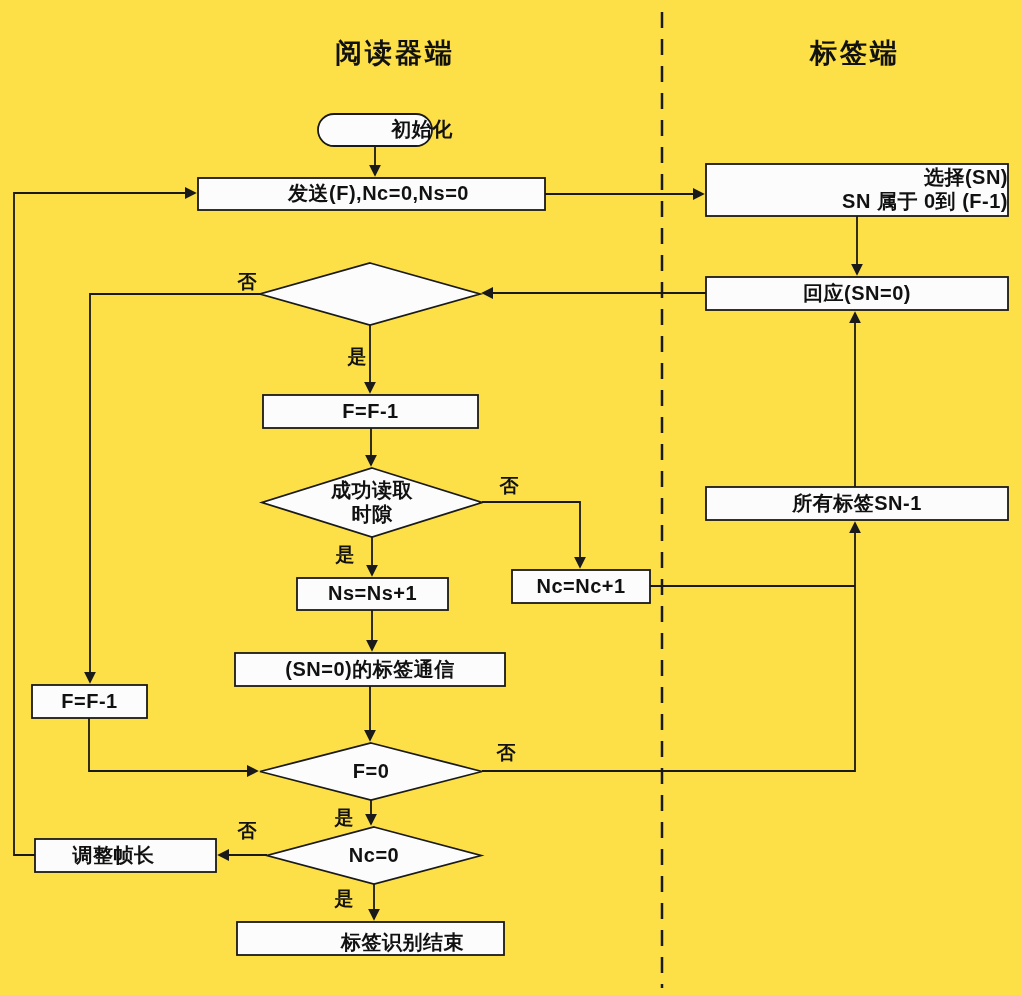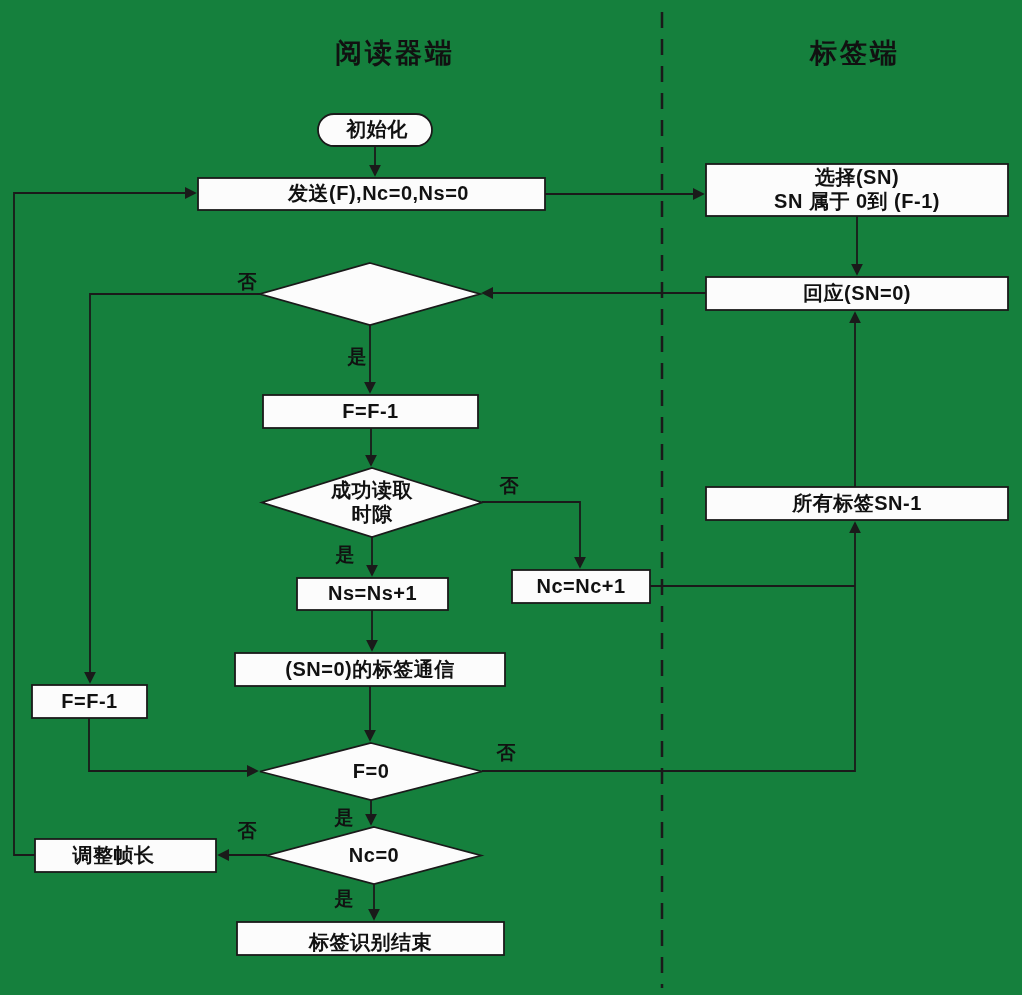--- a/index.html
+++ b/index.html
@@ -1,19 +1,19 @@
 <!DOCTYPE html>
 <html><head>
 <meta charset="utf-8">
 <style>
   html,body { margin:0; padding:0; background:#ffffff; }
   .canvas {
     position:relative;
     width:1022px; height:995px;
-    background:#15803d;
+    background:#fde047;
     font-family:"Liberation Sans", sans-serif;
     overflow:hidden;
     color:#111;
   }
   svg.layer { position:absolute; left:0; top:0; }
   .lbl {
     position:absolute;
     display:flex; flex-direction:column;
     align-items:center; justify-content:center;
     text-align:center;
@@ -88,21 +88,21 @@
     </g>
   </svg>
 
   <div class="lbl header" style="left:265px; top:36px; width:260px; height:36px;">
     <span>阅读器端</span>
   </div>
   <div class="lbl header" style="left:775px; top:36px; width:160px; height:36px;text-align:center;">
     <span>标签端</span>
   </div>
 
-  <div class="lbl node" style="left:318px; top:114px; width:118px; height:32px;">
+  <div class="lbl node" style="left:318px; top:114px; width:118px; height:32px;padding-left:45px;">
     <span>初始化</span>
   </div>
 
   <div class="lbl node" style="left:198px; top:178px; width:347px; height:32px;padding-left:7px;">
     <span>发送(F),Nc=0,Ns=0</span>
   </div>
 
 
   <div class="lbl node" style="left:263px; top:395px; width:215px; height:33px;">
     <span>F=F-1</span>
@@ -134,25 +134,25 @@
   </div>
 
   <div class="lbl node" style="left:267px; top:827px; width:214px; height:57px;">
     <span>Nc=0</span>
   </div>
 
   <div class="lbl node" style="left:35px; top:839px; width:157px; height:33px;">
     <span>调整帧长</span>
   </div>
 
-  <div class="lbl node" style="left:237px; top:922px; width:267px; height:42px;">
+  <div class="lbl node" style="left:237px; top:922px; width:267px; height:42px;padding-left:32px;">
     <span>标签识别结束</span>
   </div>
 
-  <div class="lbl node" style="left:706px; top:164px; width:302px; height:52px;">
+  <div class="lbl node" style="left:706px; top:164px; width:302px; height:52px;align-items:flex-end;">
     <span>选择(SN)</span>
     <span>SN 属于 0到 (F-1)</span>
   </div>
 
   <div class="lbl node" style="left:706px; top:277px; width:302px; height:33px;">
     <span>回应(SN=0)</span>
   </div>
 
   <div class="lbl node" style="left:706px; top:487px; width:302px; height:33px;">
     <span>所有标签SN-1</span>

